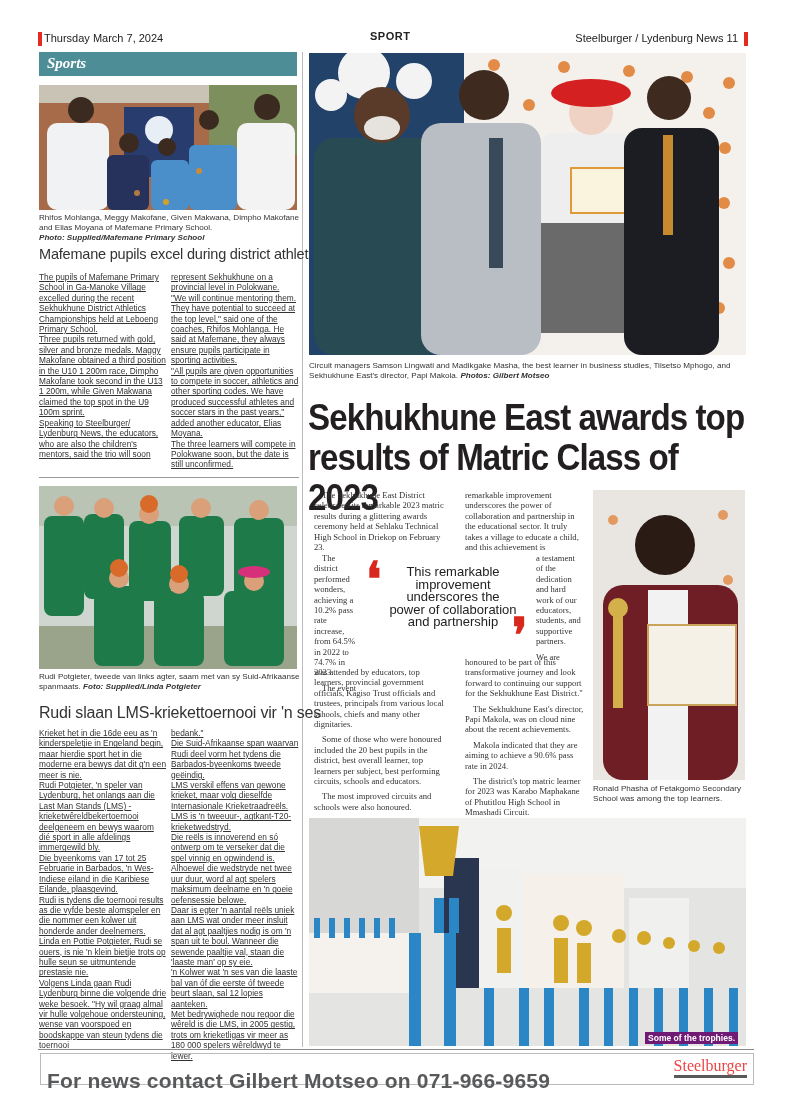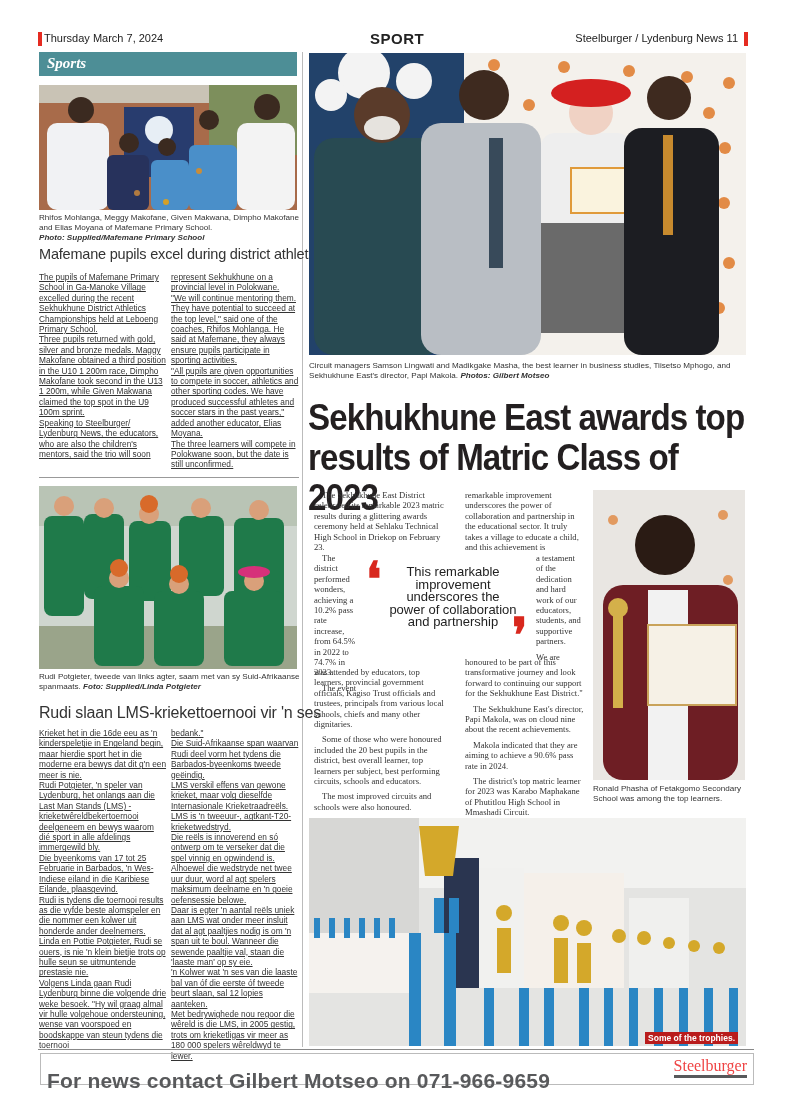--- a/index.html
+++ b/index.html
@@ -1,21 +1,21 @@
 <!DOCTYPE html>
 <html><head>
 <meta charset="utf-8">
 <style>
   html, body { margin:0; padding:0; background:#fff; }
   body { width:786px; height:1113px; position:relative; overflow:hidden; font-family:"Liberation Sans", sans-serif; color:#222; }
   .abs { position:absolute; }
   
   .hdr-bar { position:absolute; top:32px; width:4px; height:14px; background:#e52b21; }
   .hdr-date { left:44px; top:32px; font-size:11px; font-family:Liberation Sans, sans-serif; color:#222; }
-  .hdr-section { left:370px; top:30px; font-size:15px; font-weight:bold; letter-spacing:0.5px; }
+  .hdr-section { left:370px; top:30px; font-size:11px; font-weight:bold; letter-spacing:0.5px; }
   .hdr-paper { right:48px; top:32px; font-size:11px; text-align:right; }
   .vrule { position:absolute; left:302px; top:52px; width:1px; height:995px; background:#bbb; }
   
   .sports-banner { left:39px; top:52px; width:258px; height:24px; background:#4d8e96; }
   .sports-banner span { position:absolute; left:8px; top:3px; color:#fff; font-family:"Liberation Serif", serif; font-style:italic; font-weight:bold; font-size:15px; }
   
   .photo { position:absolute; overflow:hidden; }
   .caption { position:absolute; font-size:8.1px; line-height:10px; color:#333; }
   .caption b { font-style:italic; }
   .headline-light { position:absolute; font-size:14.5px; color:#333; letter-spacing:-0.2px; font-family:"Liberation Sans Narrow","Liberation Sans",sans-serif; }
@@ -24,21 +24,21 @@
   .serif-col { position:absolute; font-family:"Liberation Serif", serif; font-size:8.6px; line-height:10.4px; color:#333; }
   .serif-col p { margin:5px; text-indent:8px; }
   .big-head { left:308px; top:398px; font-family:"Liberation Sans Narrow","Liberation Sans",sans-serif; font-weight:900; font-size:36px; line-height:40px; color:#231f20; letter-spacing:-1px; transform:scaleX(0.92); transform-origin:left top; width:480px; }
   .pull { position:absolute; left:388px; top:566px; width:130px; text-align:center; font-size:13px; line-height:12.5px; color:#222; }
   .qmark { position:absolute; font-family:"Liberation Serif", serif; font-weight:bold; color:#d8281e; font-size:48px; line-height:40px; }
   .hrule { position:absolute; height:1px; background:#999; }
   
   .footer { left:40px; top:1053px; width:712px; height:30px; border:1px solid #bbb; }
   .footer-text { position:absolute; left:6px; top:15px; font-size:21px; font-weight:bold; color:#58595b; letter-spacing:0.2px; }
   .footer-logo { position:absolute; right:6px; top:3px; font-family:"Liberation Serif", serif; font-weight:normal; font-size:16px; color:#ef4444; border-bottom:3px solid #58595b; line-height:18px; }
-  .trophy-label { position:absolute; right:8px; bottom:2px; background:#b91c1c; color:#fff; font-size:8.5px; font-weight:bold; padding:1px 3px; }
+  .trophy-label { position:absolute; right:8px; bottom:2px; background:#701a75; color:#fff; font-size:8.5px; font-weight:bold; padding:1px 3px; }
 </style>
 </head>
 <body>
 
 <div class="hdr-bar" style="left:38px;"></div>
 <div class="abs hdr-date">Thursday March 7, 2024</div>
 <div class="abs hdr-section">SPORT</div>
 <div class="abs hdr-paper">Steelburger / Lydenburg News 11</div>
 <div class="hdr-bar" style="left:744px;"></div>
 

